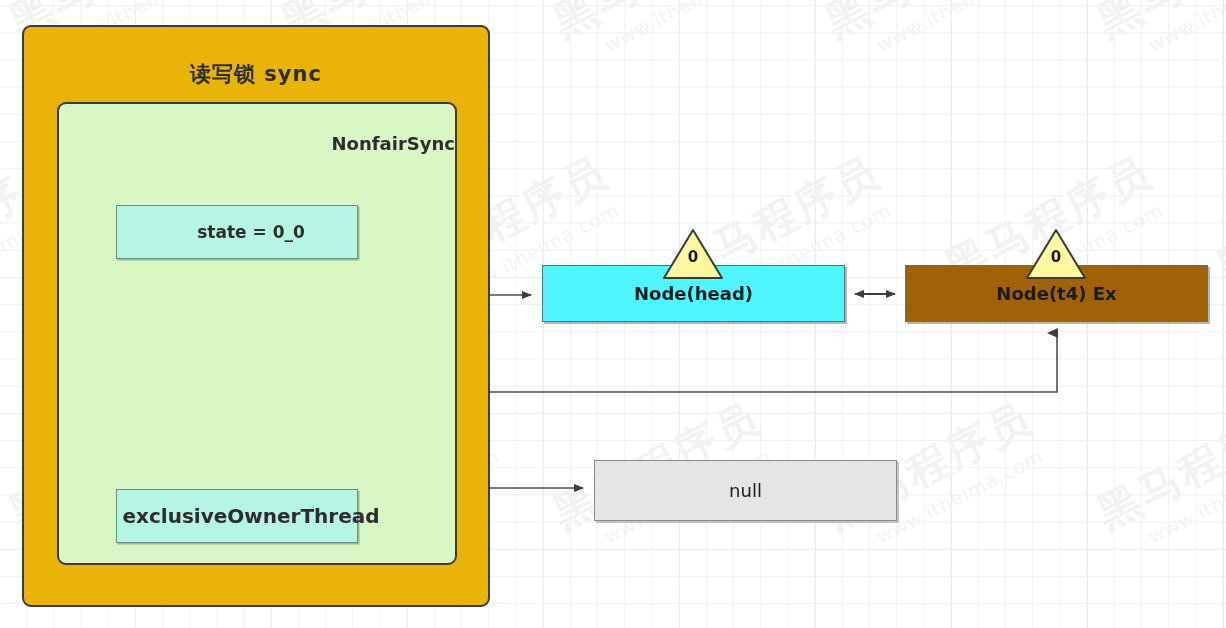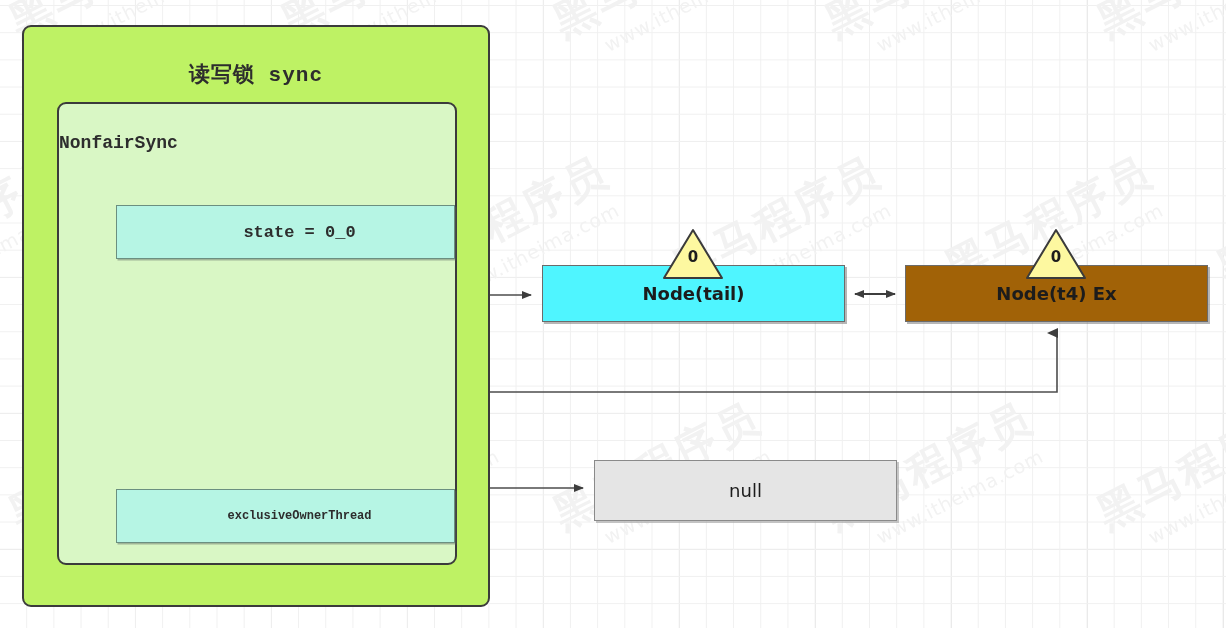--- a/index.html
+++ b/index.html
@@ -35,62 +35,61 @@
     color:#f2f2f2;
     white-space:nowrap;
     user-select:none;
   }
   .wm .wm-cn{font-size:42px;font-weight:bold;letter-spacing:3px;display:block;}
   .wm .wm-en{font-size:19px;letter-spacing:1px;display:block;margin-left:34px;margin-top:2px;}
 
   
   #sync-panel{
     position:absolute;left:22px;top:25px;width:468px;height:582px;
-    background:#bef264;
+    background:#eab308;
     border:2px solid #3b3b3b;
     border-radius:9px;
     box-sizing:border-box;
-    font-family:Liberation Mono, monospace;
   }
   #sync-title{
     position:absolute;left:0;top:33px;width:100%;
     text-align:center;
     font-size:21px;font-weight:bold;color:#2d2d2d;
     letter-spacing:1px;
   }
 
   
   #nonfair-panel{
     position:absolute;left:33px;top:75px;width:400px;height:463px;
     background:#d9f7c5;
     border:2px solid #3b3b3b;
     border-radius:9px;
     box-sizing:border-box;
   }
   #nonfair-title{
     position:absolute;left:0;top:29px;width:100%;
-    text-align:left;
+    text-align:right;
     font-size:18px;font-weight:bold;color:#2d2d2d;
   }
 
   
   .field-box{
-    position:absolute;left:57px;width:339px;height:54px;
+    position:absolute;left:57px;width:242px;height:54px;
     background:#b6f5e4;
     border:1px solid #6b8f80;
     box-sizing:border-box;
     display:flex;align-items:center;justify-content:center;
     font-size:17px;font-weight:bold;color:#2d2d2d;
     box-shadow:1.5px 1.5px 0 rgba(90,100,95,.45);
     padding-left:28px;
   }
   #field-state{top:101px;}
   #field-head{top:193px;}
   #field-tail{top:291px;}
-  #field-owner{top:385px;font-size:12px;}
+  #field-owner{top:385px;font-size:20px;}
 
   
   .node-box{
     position:absolute;height:57px;width:303px;
     border:1px solid #6b6b6b;
     box-sizing:border-box;
     display:flex;align-items:center;justify-content:center;
     font-size:18px;font-weight:bold;color:#1c1c1c;
     box-shadow:2px 2px 0 rgba(110,110,110,.5);
   }
@@ -236,21 +235,21 @@
 
 
 
     <div class="field-box" id="field-owner">
       <span>exclusiveOwnerThread</span>
     </div>
   </div>
 </div>
 
 <div class="node-box" id="node-null">
-  <span>Node(tail)</span>
+  <span>Node(head)</span>
 </div>
 
 <div class="node-box" id="node-t4">
   <span>Node(t4) Ex</span>
 </div>
 
 <div class="ws-triangle" id="ws-null">
   <svg width="62" height="52" viewBox="0 0 62 52">
     <path d="M31,2 L60,50 L2,50 Z" fill="#fdf8a0" stroke="#3b3b3b" stroke-width="2" stroke-linejoin="round"></path>
   </svg>

